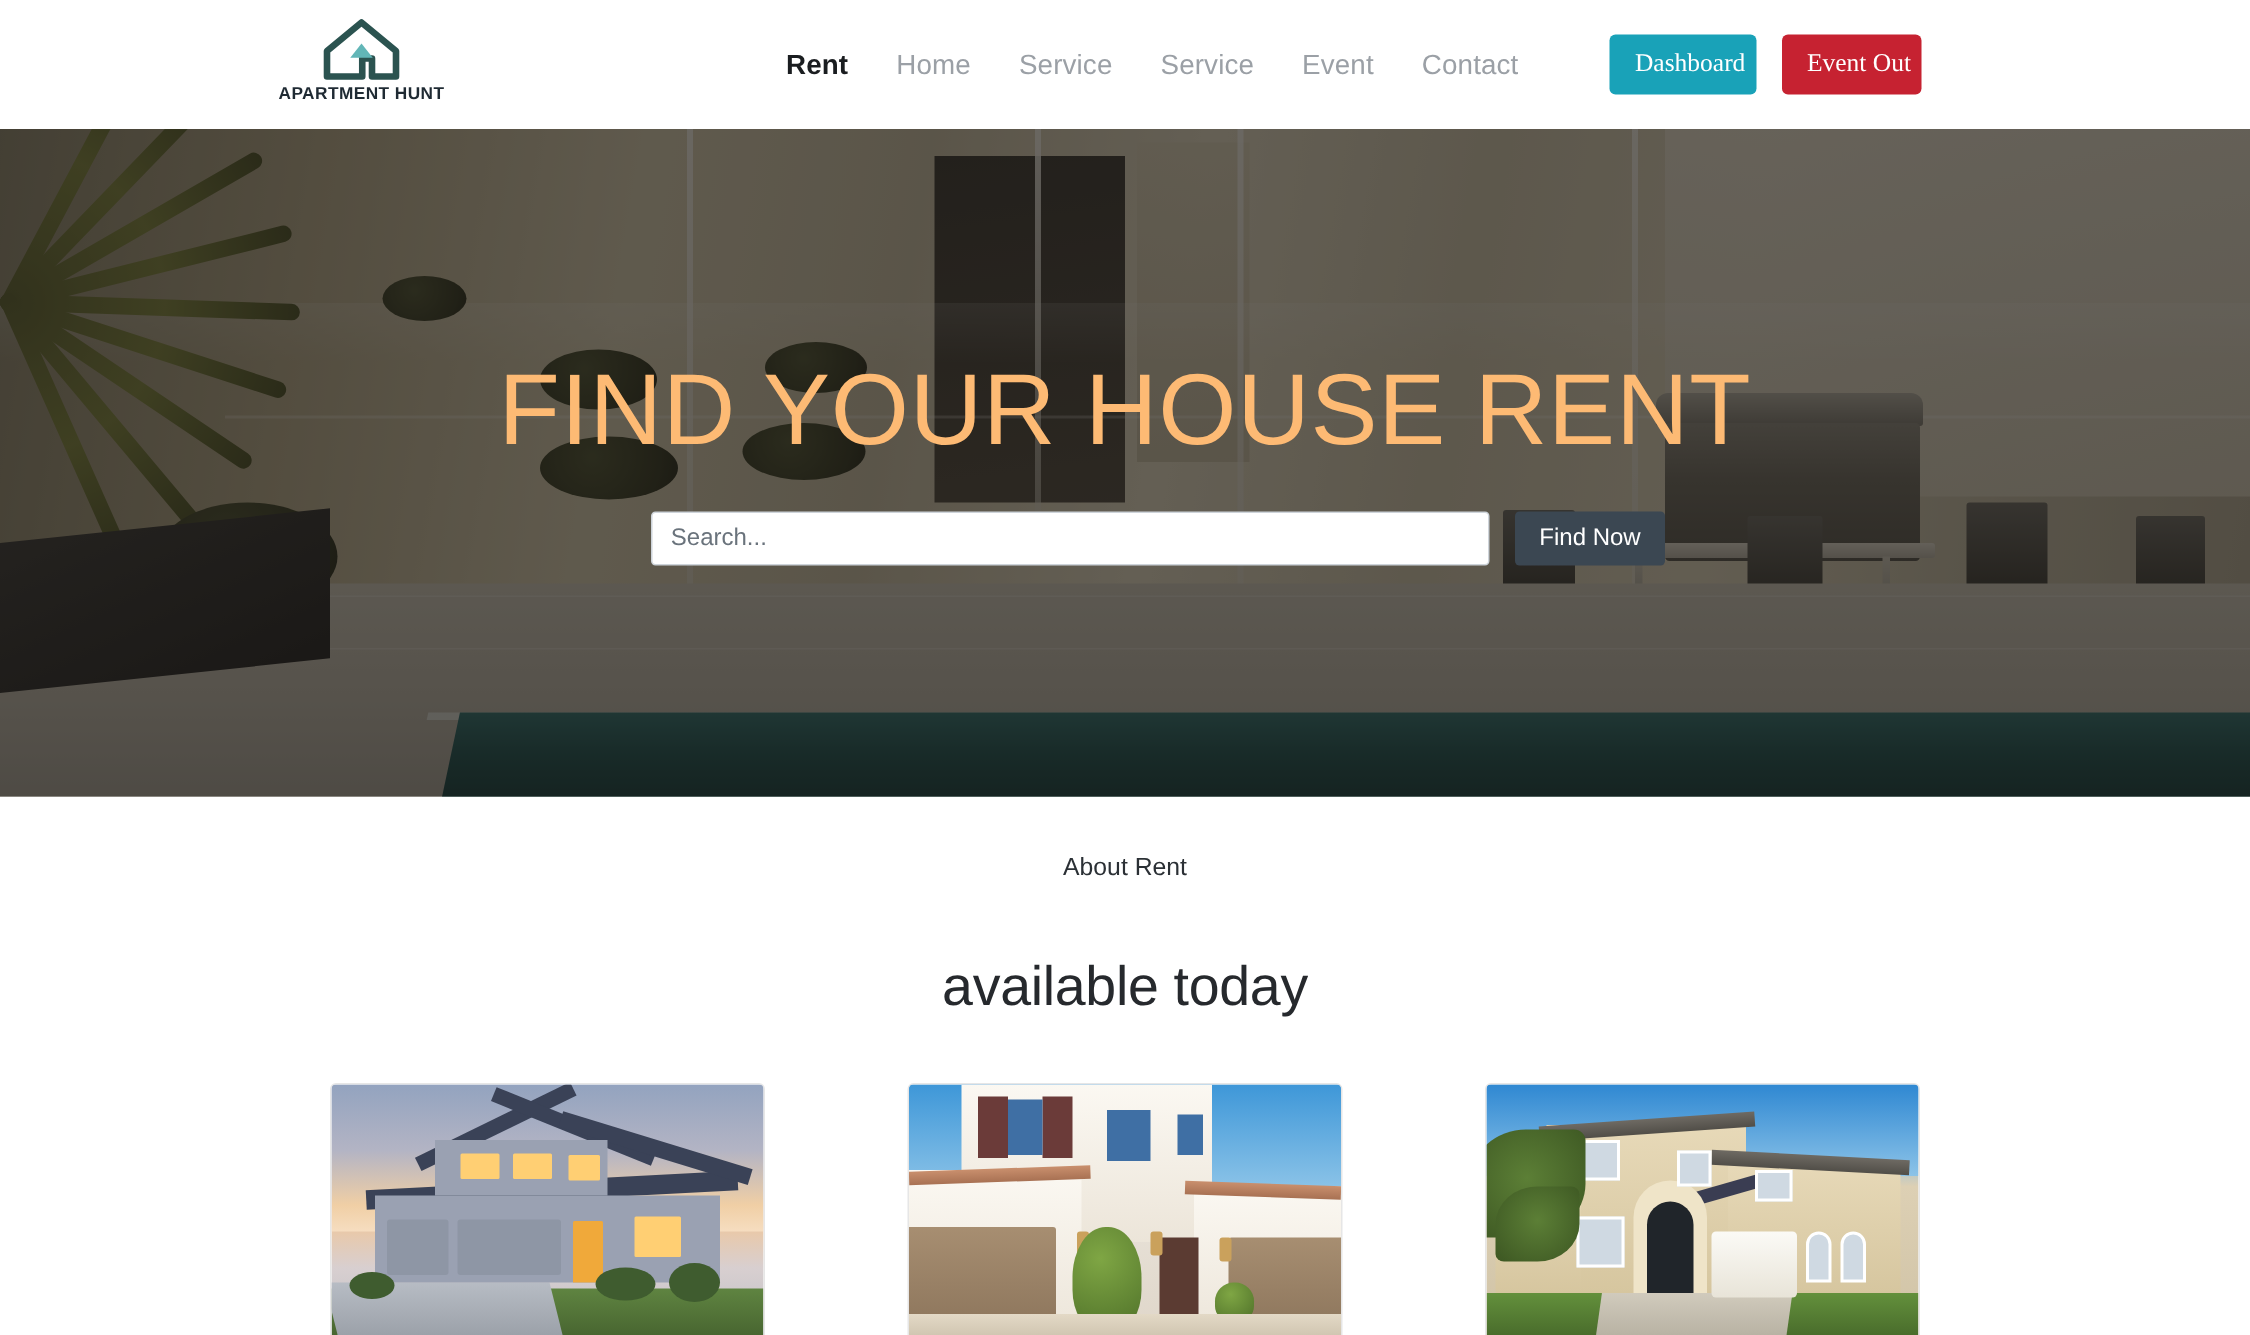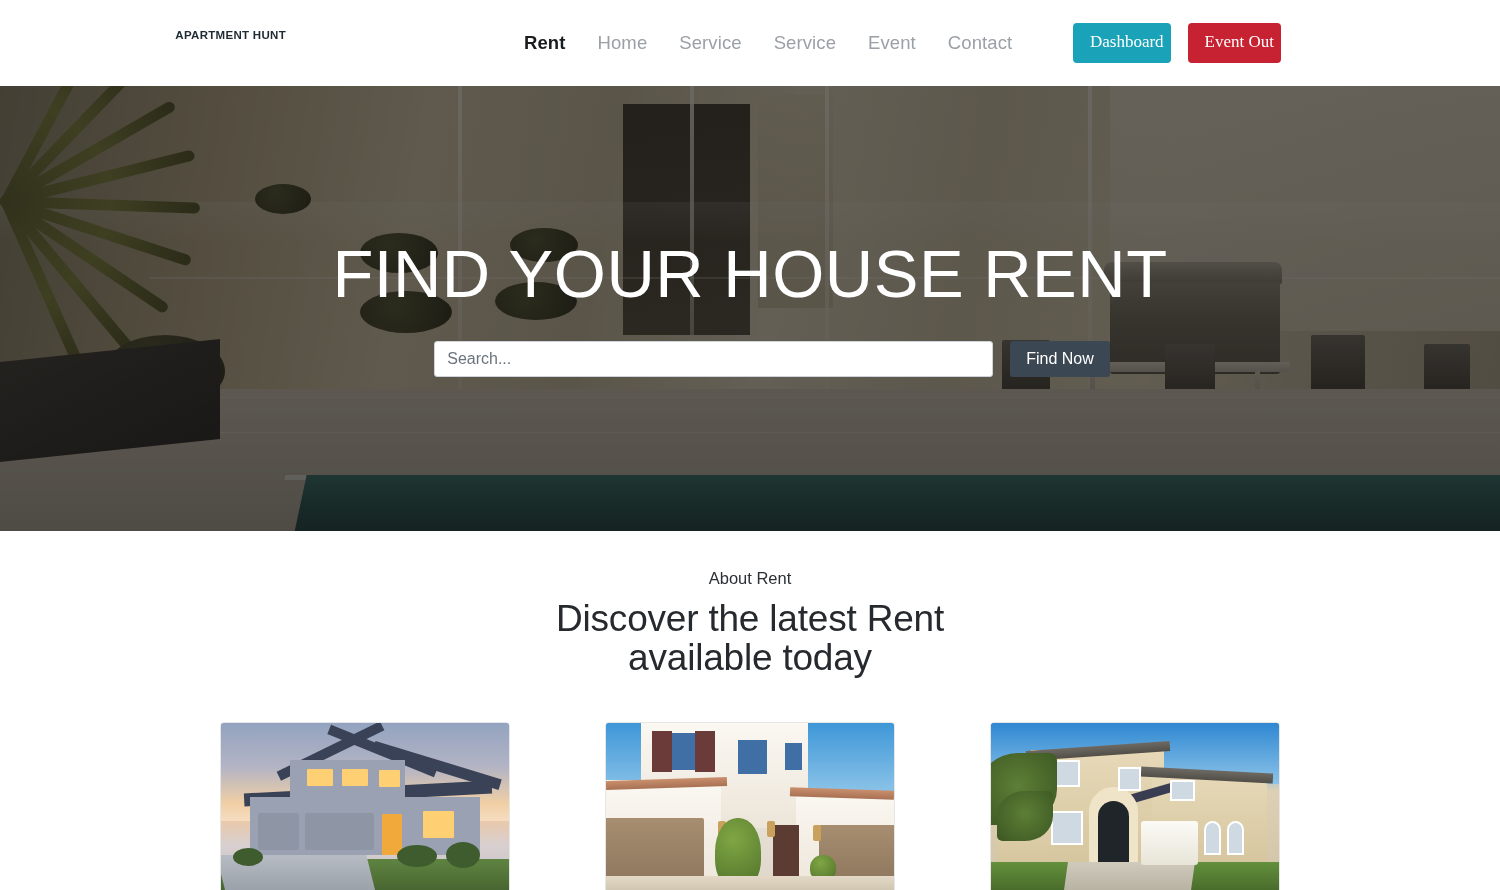--- a/index.html
+++ b/index.html
@@ -30,25 +30,24 @@
     position: relative;
     z-index: 30;
   }
 
   .brand {
     position: absolute;
     left: 196px;
     top: 12px;
     width: 90px;
     display: flex;
-    flex-direction: row;
+    flex-direction: column;
     align-items: center;
     text-decoration: none;
     cursor: pointer;
-    justify-content: flex-end;
   }
   .brand-mark { width: 54px; height: 42px; display: block; }
   .brand-text {
     margin-top: 3px;
     font-size: 11.5px;
     font-weight: bold;
     letter-spacing: 0.3px;
     color: #1f2a33;
     white-space: nowrap;
     font-family: "Liberation Sans", sans-serif;
@@ -220,21 +219,21 @@
     background: rgba(22,20,16,.62);
   }
 
   .hero-content {
     position: absolute; inset: 0;
     display: flex; flex-direction: column;
     align-items: center; justify-content: center;
     z-index: 4;
   }
   .hero-title {
-    color: #ffffff;
+    color: #fdba74;
     font-size: 67px;
     font-weight: 400;
     letter-spacing: 0.5px;
     line-height: 1;
     margin-bottom: 34px;
     white-space: nowrap;
     text-align: center;
     font-family: "Liberation Sans", sans-serif;
   }
   .hero-search { display: flex; align-items: center; margin-left: 44px; }
@@ -438,21 +437,21 @@
       <div class="hero-search">
         <input class="search-input" type="text" placeholder="Search..." style="">
         <button class="btn-find">Find Now</button>
       </div>
     </div>
   </section>
 
   <section class="listings">
     <div class="sec-eyebrow">About Rent</div>
     <h2 class="sec-title">
-      <span>Discover the latest Rent</span><br>
+      <br>
       <span>available today</span>
     </h2>
 
     <div class="cards">
 
       <article class="card">
         <div class="card-media">
           <div class="ph ph1">
             <div class="p1-sky"></div>
             <div class="p1-lawn"></div>

